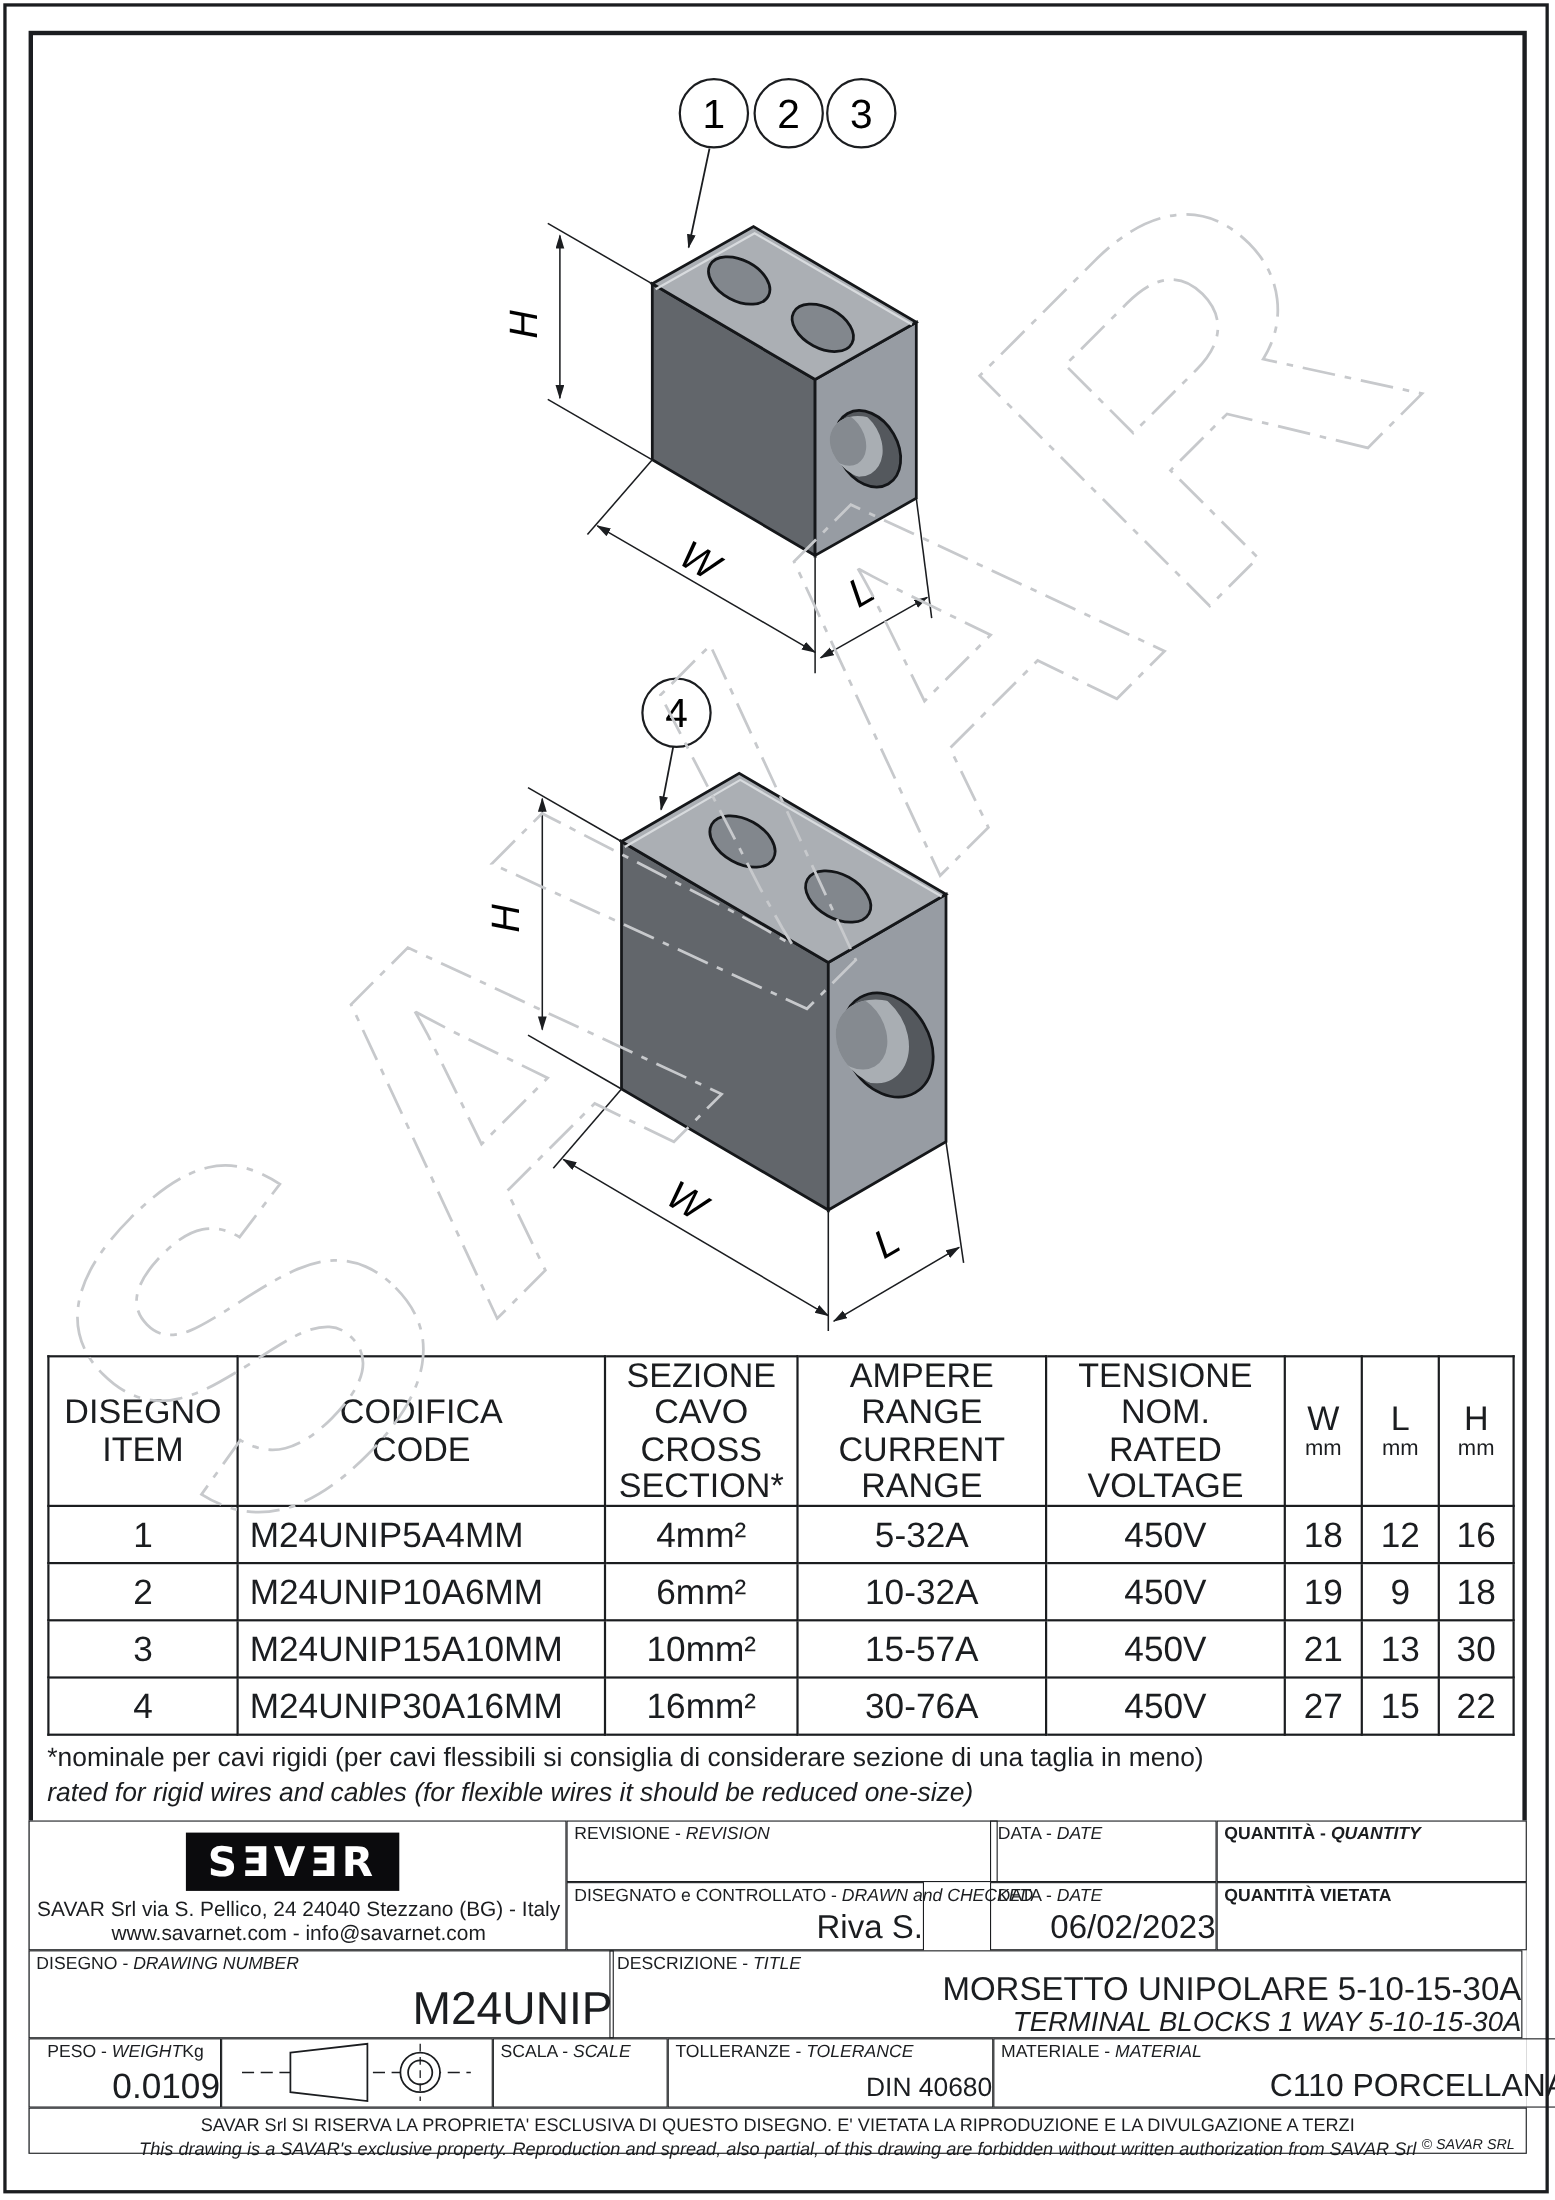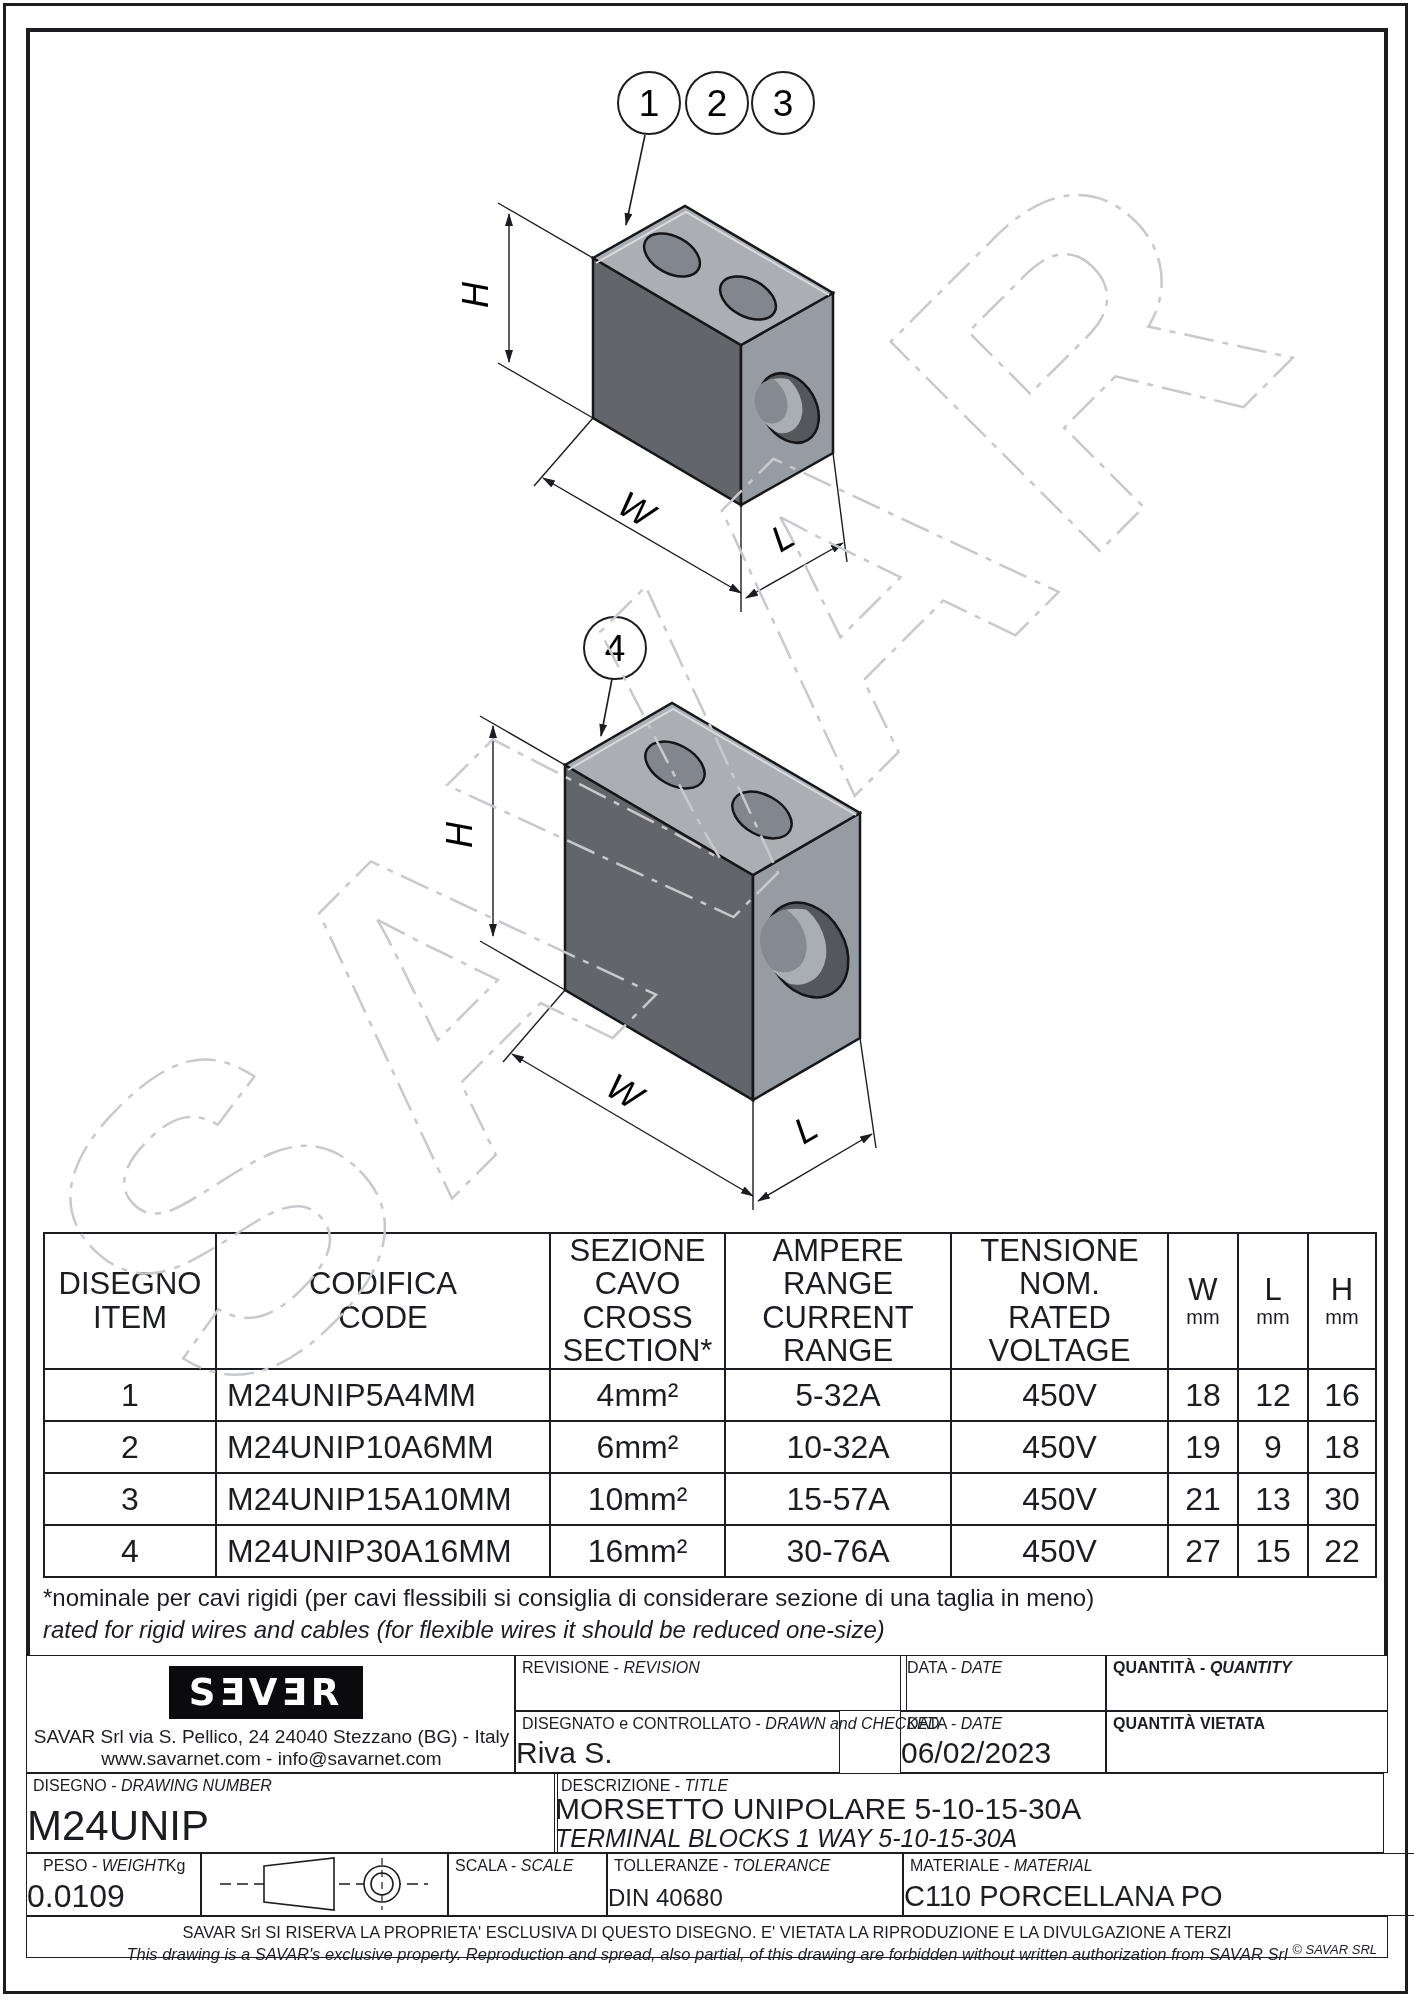--- a/index.html
+++ b/index.html
@@ -25,21 +25,21 @@
   
   .footnote{position:absolute;left:43px;top:1582px;z-index:2;font-size:24px;line-height:1.32;}
   .footnote .fn2{font-style:italic;}
 
   
   .titleblock{position:absolute;left:26px;top:1655px;width:1362px;height:303px;z-index:4;background:#fff;}
   .tb-cell{position:absolute;border:1.5px solid #1b1d20;box-sizing:border-box;}
   .tb-label{position:absolute;left:6px;top:3px;font-size:16px;white-space:nowrap;}
   .tb-label .en{font-style:italic;}
   .tb-label.bold{font-weight:bold;}
-  .tb-value{position:absolute;left:0;right:0;text-align:left;}
+  .tb-value{position:absolute;left:0;right:0;text-align:right;}
   .logo-box{position:absolute;left:142px;top:10px;width:194px;height:53px;background:#0b0b0d;display:flex;align-items:center;justify-content:center;}
   .logo-text{color:#fff;font-family:"DejaVu Sans",sans-serif;font-weight:bold;font-size:37px;letter-spacing:4px;line-height:1;}
   .addr{position:absolute;left:0;width:489px;text-align:center;font-size:19px;line-height:1.2;}
   .disclaimer{position:absolute;left:0;right:0;text-align:center;font-size:16.5px;line-height:1.35;padding-top:4px;}
   .disclaimer .d2{font-style:italic;}
   .copyright{position:absolute;right:10px;bottom:0;font-size:13px;font-style:italic;}
 </style>
 </head>
 <body>
 

